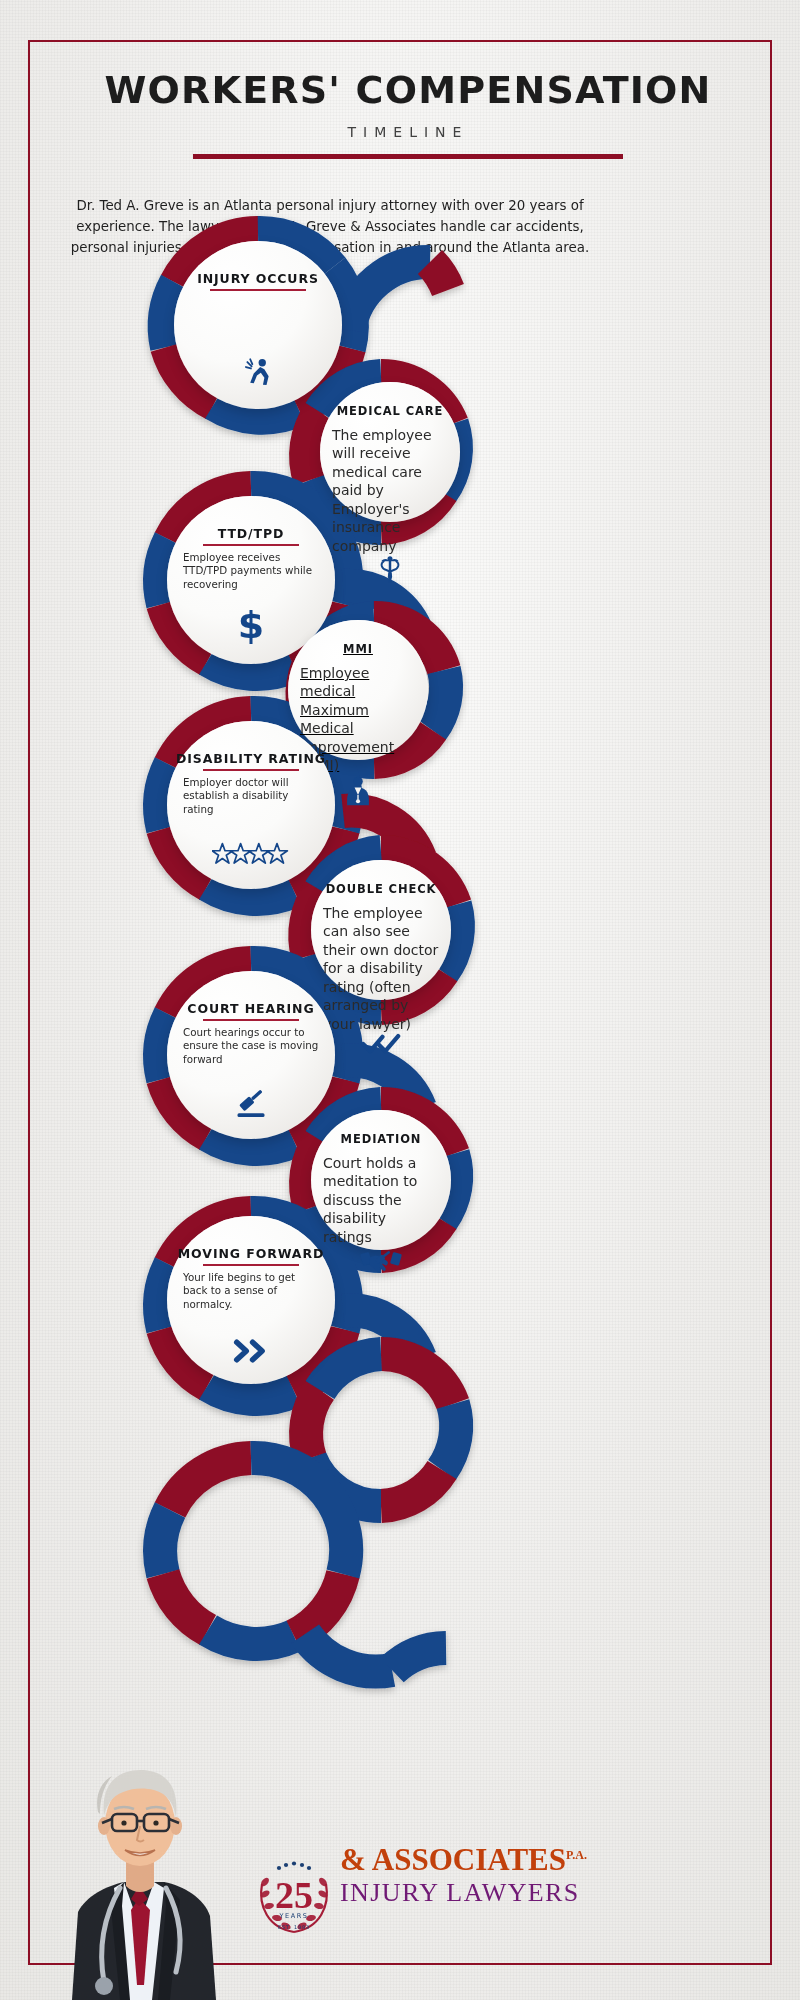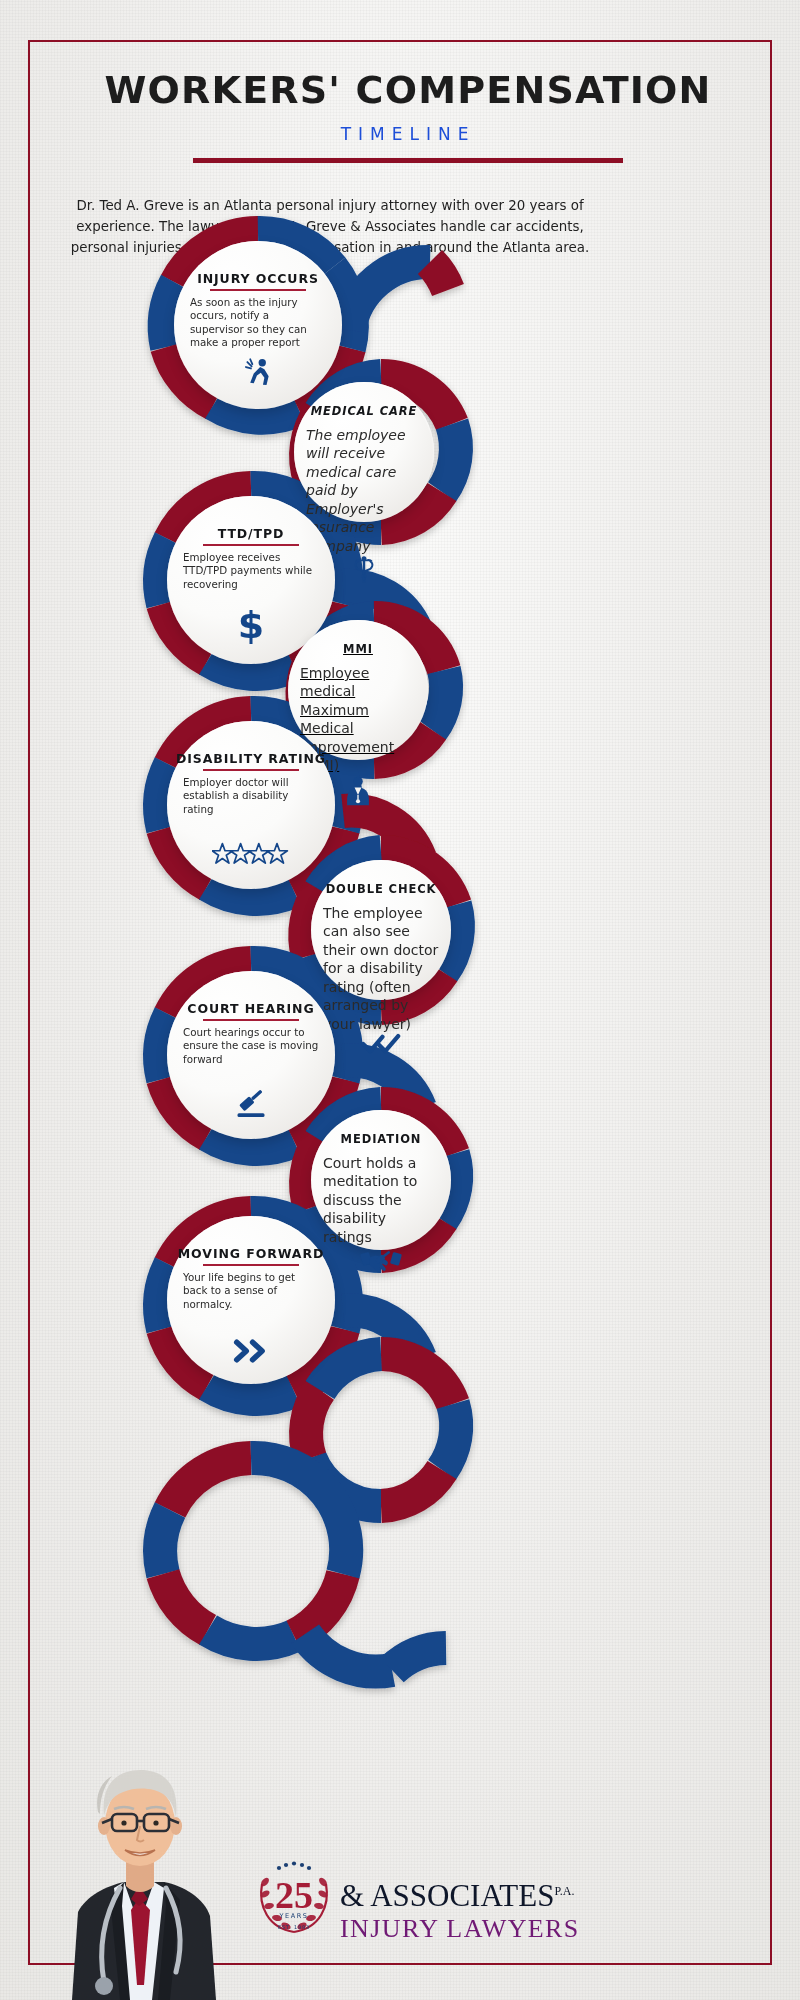--- a/index.html
+++ b/index.html
@@ -47,23 +47,23 @@
   }
   .title {
     font-size: 38px;
     font-weight: 800;
     letter-spacing: 1.2px;
     color: #1d1d1d;
     font-family: "DejaVu Sans", sans-serif;
   }
   .subtitle {
     margin-top: 12px;
-    font-size: 17px;
+    font-size: 14px;
     letter-spacing: 7px;
-    color: #1d4ed8;
+    color: #404040;
     font-family: "DejaVu Sans", sans-serif;
   }
   .rule {
     margin: 14px auto 0;
     width: 430px;
     height: 5px;
     background: #8d0e25;
   }
 
   .intro {
@@ -162,26 +162,25 @@
     font-family: "Liberation Serif", serif;
     font-weight: 700;
     font-size: 34px;
     letter-spacing: 0.5px;
     color: #a00f27;
     line-height: 1.02;
     white-space: nowrap;
   }
   .logo-l2 {
     font-family: "Liberation Serif", serif;
-    font-weight: 400;
+    font-weight: 700;
     font-size: 31px;
-    color: #0f172a;
+    color: #c2410c;
     line-height: 1.04;
     white-space: nowrap;
-    margin-top: 36px;
   }
   .logo-sup { font-size: 12px; vertical-align: super; }
   .logo-l3 {
     font-family: "Liberation Serif", serif;
     font-weight: 400;
     font-size: 26px;
     letter-spacing: 1.4px;
     color: #701a75;
     line-height: 1.15;
     margin-top: 2px;
@@ -303,31 +302,30 @@
 
     <path d="M 305 1634 A 86 86 0 0 0 392 1670" stroke="#14468a"></path>
     <path d="M 392 1670 A 80 80 0 0 1 446 1648" stroke="#14468a"></path>
   </g>
 </svg>
 </div>
 
 <div class="step sz-lg" style="left:174px; top:241px;">
   <div class="step-title">INJURY OCCURS</div>
   <div class="step-underline"></div>
-  <div class="step-desc">As soon as the injury occurs, notify a supervisor so they can make a proper report</div>
   <div class="step-icon">
     <svg width="34" height="34" viewBox="0 0 48 48" fill="#14468a">
       <circle cx="30" cy="11" r="5.2"></circle>
       <path d="M27 17 L18 26 L13 39 L18 40 L22.5 29 L28 25 L33 32 L31 42 L36 42.5 L39 30 L33 20 Z"></path>
       <path d="M9 10 L15 16 M7 17 L14 19 M13 6 L16 13" stroke="#14468a" stroke-width="2.6" stroke-linecap="round" fill="none"></path>
     </svg>
   </div>
 </div>
 
-<div class="step sz-md" style="left:294px; top:382px;font-style:italic;">
+<div class="step sz-md" style="left:320px; top:382px;">
   <div class="step-title">MEDICAL CARE</div>
   <div class="step-underline"></div>
   <div class="step-desc">The employee will receive medical care paid by Employer's insurance company</div>
   <div class="step-icon">
     <svg width="26" height="30" viewBox="0 0 40 48" fill="#14468a">
       <rect x="18" y="8" width="4" height="36" rx="1.6"></rect>
       <path d="M20 6 m-4 0 a4 4 0 1 1 8 0 a4 4 0 1 1 -8 0"></path>
       <path d="M10 10 C 4 14 6 22 14 24 C 22 26 24 32 20 40" fill="none" stroke="#14468a" stroke-width="3" stroke-linecap="round"></path>
       <path d="M30 10 C 36 14 34 22 26 24 C 18 26 16 32 20 40" fill="none" stroke="#14468a" stroke-width="3" stroke-linecap="round"></path>
       <path d="M6 10 C 10 4 18 6 20 11 C 22 6 30 4 34 10 Z"></path>

